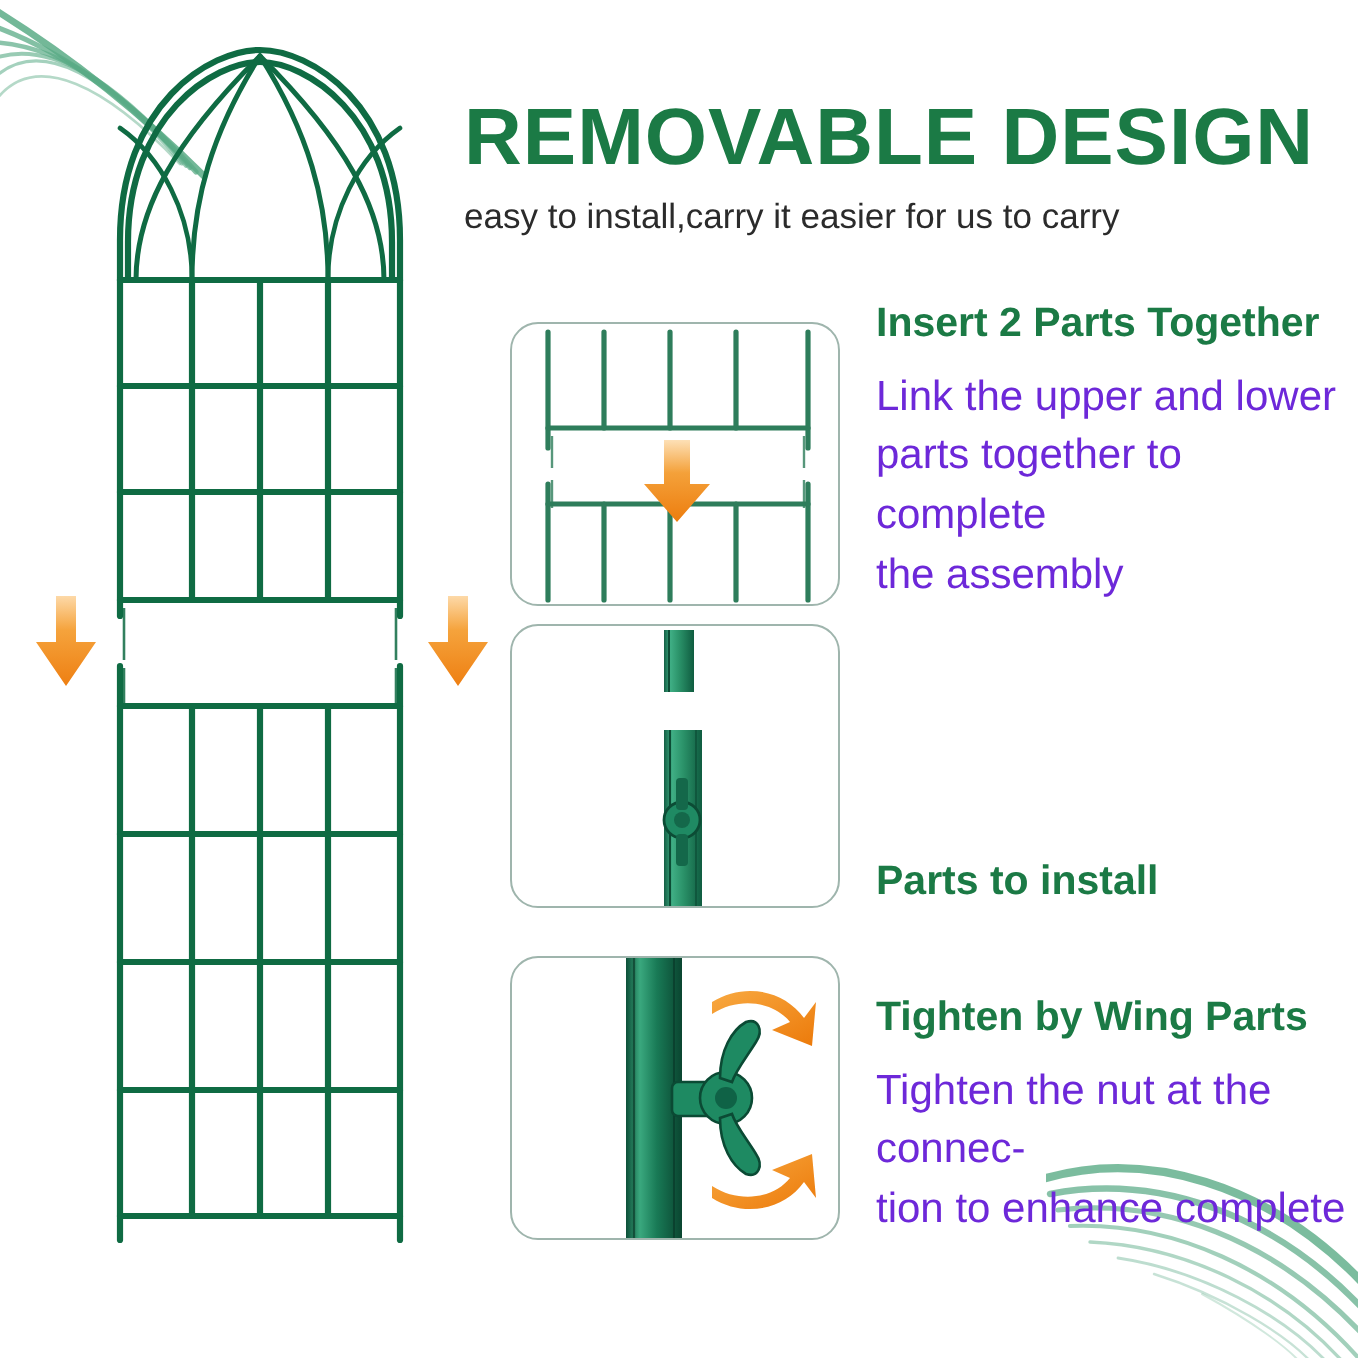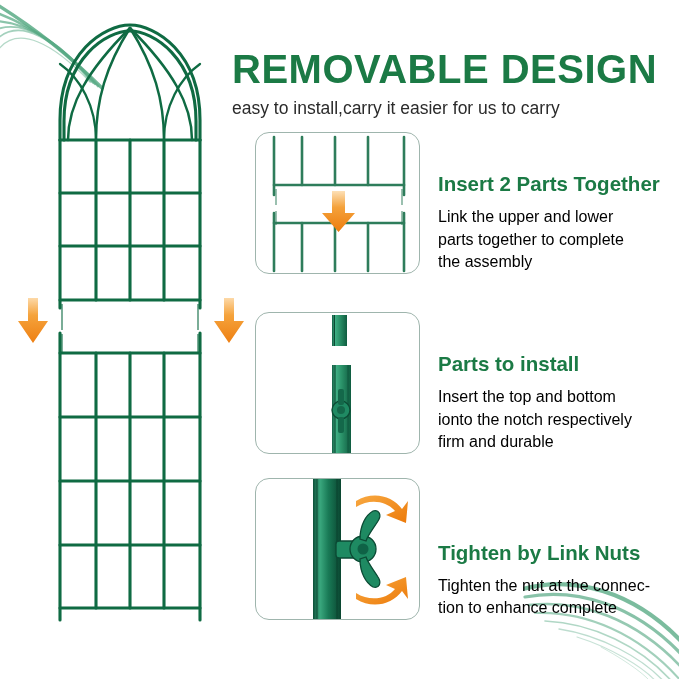--- a/index.html
+++ b/index.html
@@ -64,23 +64,23 @@
   .feat-text { margin-left: 18px; width: 238px; padding-top: 18px; }
   .feat-title {
     font-size: 20.5px;
     font-weight: bold;
     color: #1b7a45;
     line-height: 1.2;
     white-space: nowrap;
   }
   .feat-body {
     margin-top: 9px;
-    font-size: 16px;
+    font-size: 21px;
     line-height: 1.42;
-    color: #000000;
+    color: #6d28d9;
     white-space: pre-line;
   }
 </style>
 </head>
 <body>
 
 <div id="stage">
 
   <svg class="frond frond-tl" viewBox="0 0 110 105">
     <g fill="none" stroke="#5aab86" stroke-linecap="round">
@@ -242,23 +242,20 @@
         <path d="M92 52 L92 142" stroke="#0c4c35" stroke-width="0.9" opacity="0.7"></path>
 
         <circle cx="85" cy="97" r="9" fill="#1f8a63" stroke="#0c4c35" stroke-width="1.4"></circle>
         <circle cx="85" cy="97" r="4" fill="#14684a"></circle>
         <rect x="82" y="76" width="6" height="16" rx="2" fill="#14684a"></rect>
         <rect x="82" y="104" width="6" height="16" rx="2" fill="#14684a"></rect>
       </svg>
     </div>
     <div class="feat-text">
       <div class="feat-title">Parts to install</div>
-      <div class="feat-body">Insert the top and bottom
-ionto the notch respectively
-firm and durable</div>
     </div>
   </div>
 
   <div class="feature feat-3">
     <div class="panel">
       <svg viewBox="0 0 165 142" width="165" height="142">
         <defs>
           <linearGradient id="tube3" x1="0" y1="0" x2="1" y2="0">
             <stop offset="0%" stop-color="#0d4f38"></stop>
             <stop offset="25%" stop-color="#3aa87e"></stop>
@@ -281,19 +278,19 @@
           <path d="M104 60 C104 46 110 36 117 32 C123 30 126 36 122 42 C117 50 112 56 110 62 Z"></path>
           <path d="M104 80 C104 94 110 104 117 108 C123 110 126 104 122 98 C117 90 112 84 110 78 Z"></path>
         </g>
         <circle cx="107" cy="70" r="5.5" fill="#0f6246"></circle>
 
         <path d="M100 22 C116 12 136 16 146 30 L152 22 L150 44 L130 36 L139 32 C131 22 114 19 100 28 Z" fill="url(#orA)"></path>
         <path d="M100 120 C116 130 136 126 146 112 L152 120 L150 98 L130 106 L139 110 C131 120 114 123 100 114 Z" fill="url(#orA)"></path>
       </svg>
     </div>
     <div class="feat-text">
-      <div class="feat-title">Tighten by Link Nuts</div>
+      <div class="feat-title">Tighten by Wing Parts</div>
       <div class="feat-body">Tighten the nut at the connec-
 tion to enhance complete</div>
     </div>
   </div>
 
 </div>
 
 </body></html>

